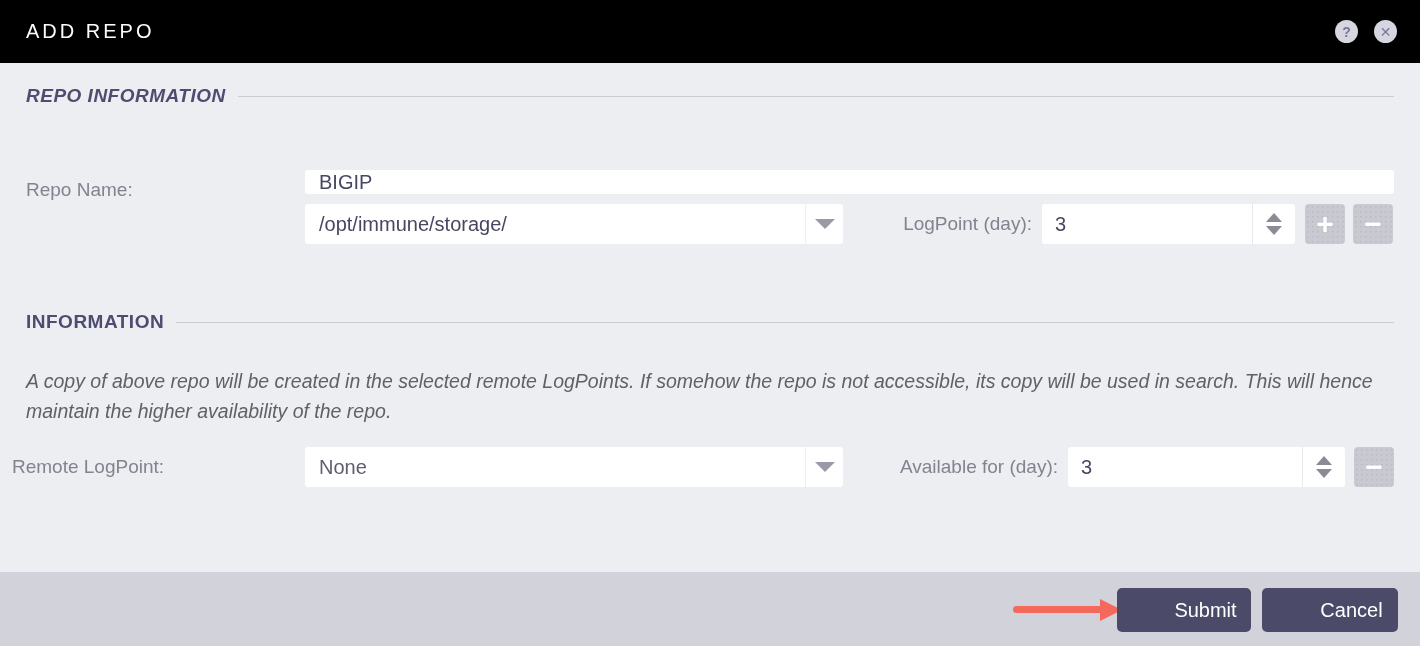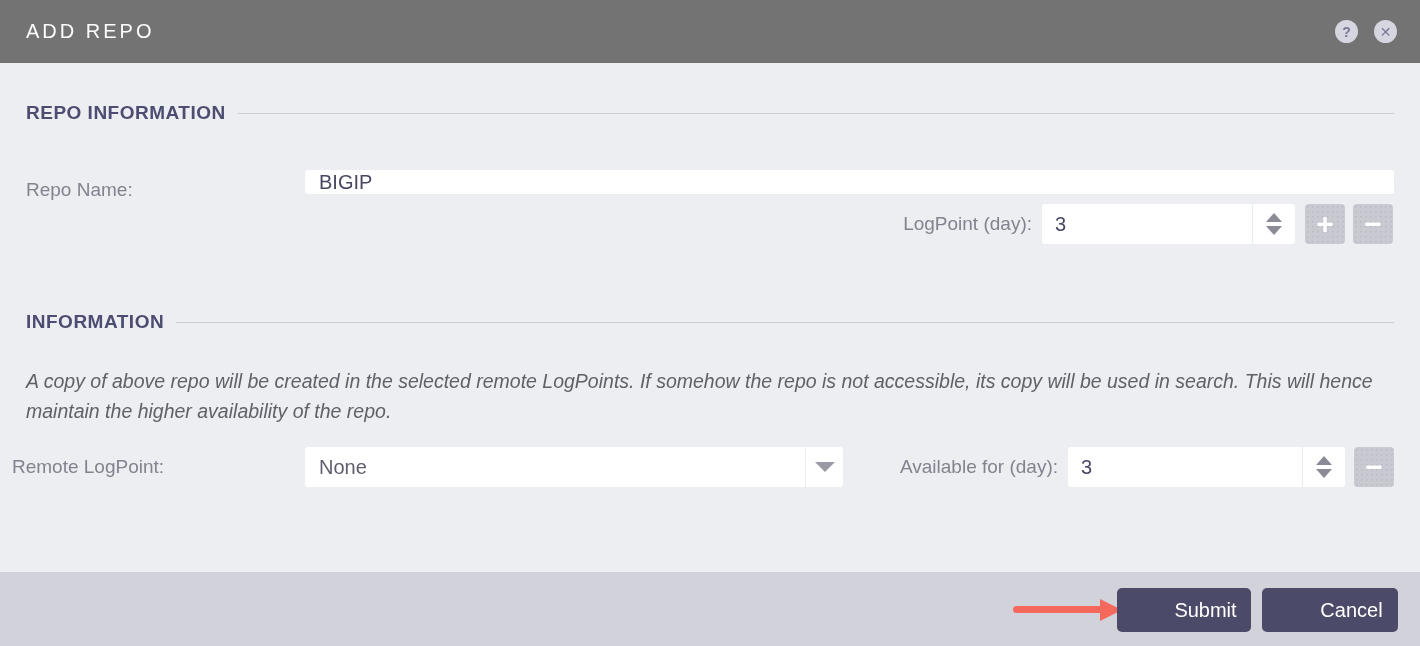--- a/index.html
+++ b/index.html
@@ -8,21 +8,21 @@
     font-family: "Liberation Sans", "DejaVu Sans", sans-serif;
     background: #edeef2;
     position: relative;
     overflow: hidden;
   }
   .dialog { position: absolute; inset: 0; width: 1420px; height: 646px; }
 
   
   .titlebar {
     position: absolute; top: 0; left: 0; right: 0; height: 63px;
-    background: #737373;
+    background: #000000;
     display: flex; align-items: center;
     padding: 0 23px 0 26px;
   }
   .titlebar .title {
     color: #fdfdfe; font-size: 20px; letter-spacing: 3px; font-weight: 500;
   }
   .titlebar-icons { margin-left: auto; display: flex; align-items: center; gap: 16px; }
   .circle-icon {
     width: 23px; height: 23px; border-radius: 50%;
     background: #d6d6e0; color: #7a7699;
@@ -38,21 +38,21 @@
   }
   .section-heading {
     position: absolute; left: 26px; right: 26px; height: 24px;
     display: flex; align-items: center; gap: 12px;
   }
   .section-heading .heading-text {
     color: #4d4d72; font-size: 19px; font-weight: 600; letter-spacing: 0.5px;
     white-space: nowrap;
   }
   .section-heading .heading-rule { flex: 1; height: 1px; background: #cbccd5; }
-  #heading-repo-info { top: 38px; }      
+  #heading-repo-info { top: 21px; font-style: italic; }      
   #heading-availability { top: 247px; }  
 
   .field-label {
     position: absolute; color: #83838f; font-size: 19px; line-height: 40px;
     white-space: nowrap;
   }
   .text-input {
     position: absolute; height: 24px; background: #ffffff; border: none;
     border-radius: 3px; font-family: inherit;
     font-size: 20px; color: #474761; padding: 0 14px; outline: none;
@@ -170,20 +170,26 @@
   <main class="dialog-body">
 
     <div class="section-heading" id="heading-repo-info">
       <span class="heading-text">REPO INFORMATION</span>
       <span class="heading-rule"></span>
     </div>
 
     <label class="field-label y-repo-name" style="left:26px;">Repo Name:</label>
     <input class="text-input y-repo-name" id="repo-name-input" type="text" value="BIGIP" style="">
 
+    <div class="combobox y-repo-path">
+      <span class="combo-value">/opt/immune/storage/</span>
+      <span class="combo-arrow-zone">
+        <span class="tri-down"></span>
+      </span>
+    </div>
 
     <label class="field-label y-repo-path" id="retention-label">LogPoint (day):</label>
     <div class="numberbox y-repo-path" id="retention-numberbox">
       <span class="num-value">3</span>
       <span class="spinner-zone">
         <span class="spin-up"></span>
         <span class="spin-down"></span>
       </span>
     </div>
     <div class="stepper-btn y-repo-path" id="retention-plus">+</div>

